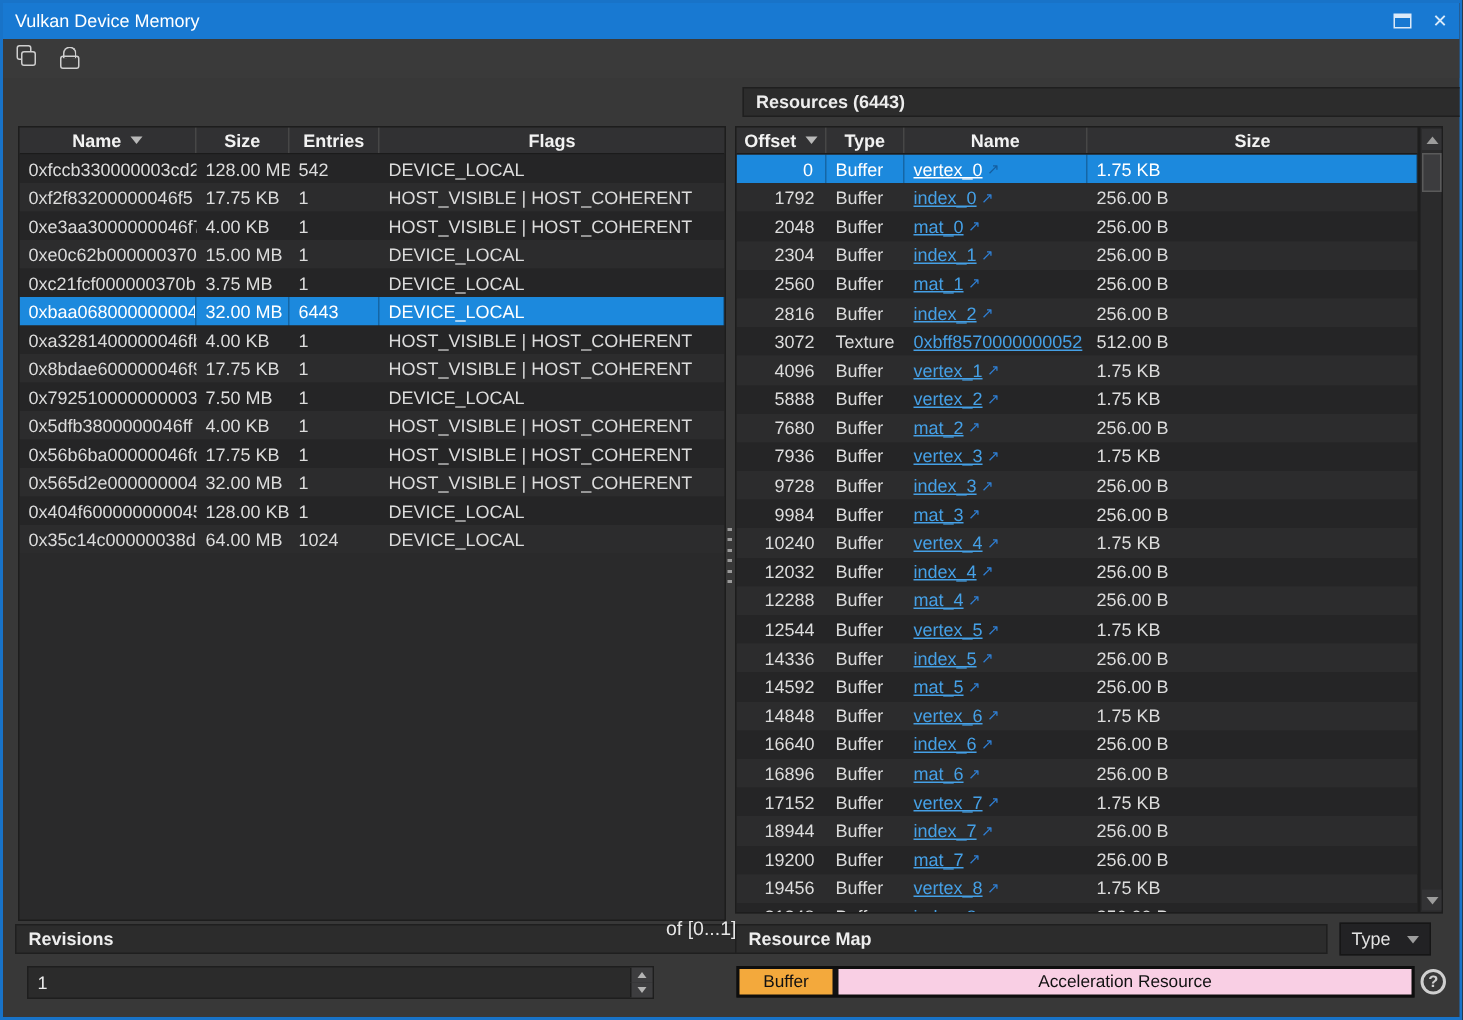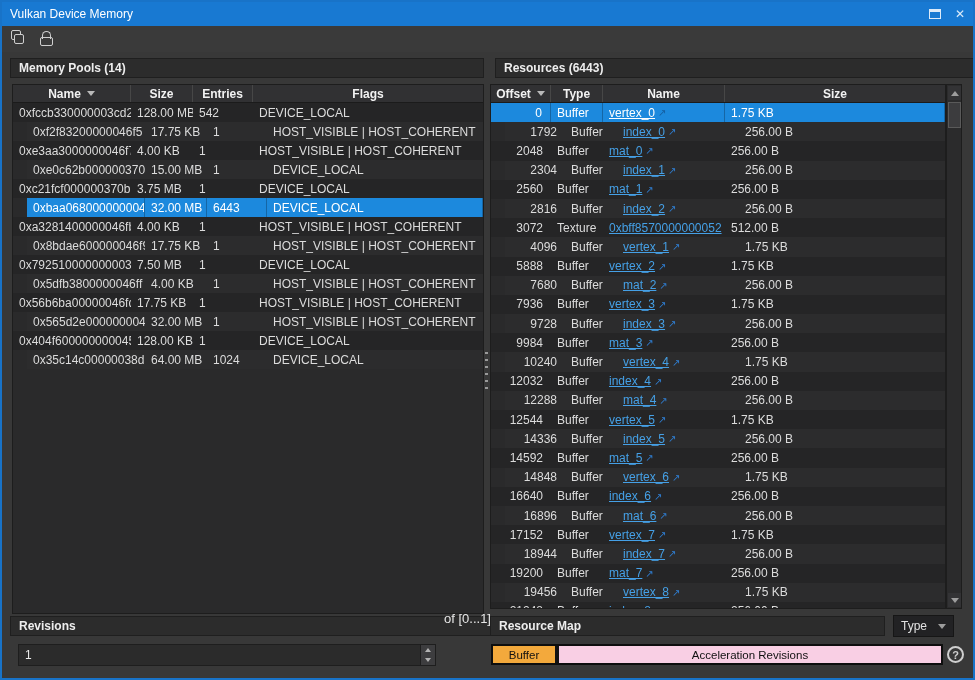--- a/index.html
+++ b/index.html
@@ -40,21 +40,21 @@
     color:#f2f2f2; font-size:12px; font-weight:bold; display:flex; align-items:center;
     justify-content:center; border-right:1px solid #474747; position:relative; gap:6px;
   }
   .th:last-child { border-right:none; }
   .sort-arrow { width:0; height:0; border-left:4px solid transparent; border-right:4px solid transparent; border-top:5px solid #b9b9b9; }
   .tbody { overflow:hidden; }
   .trow { display:grid; align-items:center; color:#dcdcdc; font-size:12px; }
   .mem-grid { grid-template-columns:118px 62px 60px 1fr; }
   .res-grid { grid-template-columns:60px 52px 122px 1fr; }
   .trow { height:19px; background:#252526; }
-  .trow.alt { background:#2c2c2d;margin-left:14px; }
+  .trow.alt { background:#2c2c2d; }
   .trow.selected { background:#1c89dd; color:#ffffff; }
   .trow.selected .c { border-right:1px solid rgba(0,0,0,0.25); height:100%; display:flex; align-items:center; }
   .res-body .trow { height:19.2px; }
   .c { padding:0 6px; white-space:nowrap; overflow:hidden; }
   .c.num { text-align:right; padding-right:8px; display:block; }
   .trow.selected .c.num { justify-content:flex-end; }
   .rlink { color:#45a0e6; text-decoration:underline; cursor:pointer; }
   .trow.selected .rlink { color:#ffffff; }
   .golink { color:#2f7fd4; font-size:10px; margin-left:3px; cursor:pointer; text-decoration:none; }
   .trow.selected .golink { color:#145d9e; }
@@ -121,23 +121,20 @@
     <span class="tool-btn">
       <span class="clone-back"></span>
       <span class="clone-front"></span>
     </span>
     <span class="tool-btn">
       <span class="lock-shackle"></span>
       <span class="lock-body"></span>
     </span>
   </div>
 
-  <div class="panel-bar" style="left:8px; top:56px; width:474px;">
-    <span>Memory Pools (14)</span>
-  </div>
 
   <div class="table" style="left:10px; top:82px; width:472px; height:530px;">
     <div class="thead mem-grid">
       <div class="th">
         <span>Name</span>
         <span class="sort-arrow"></span>
       </div>
       <div class="th">
         <span>Size</span>
       </div>
@@ -533,19 +530,19 @@
 
   <div class="panel-bar" style="left:488px; top:614px; width:395px;">
     <span>Resource Map</span>
   </div>
   <div class="type-dd">
     <span>Type</span>
     <span class="dd-arrow"></span>
   </div>
   <div class="map-bar">
       <div class="seg" style="background:#f3a93c;width:62px;">Buffer</div>
-      <div class="seg" style="background:#f9cfe4;flex:1;">Acceleration Revisions</div>
+      <div class="seg" style="background:#f9cfe4;flex:1;">Acceleration Resource</div>
     </div>
   <div class="help-circle">
     <span>?</span>
   </div>
 
 </div>
 
 </body></html>

